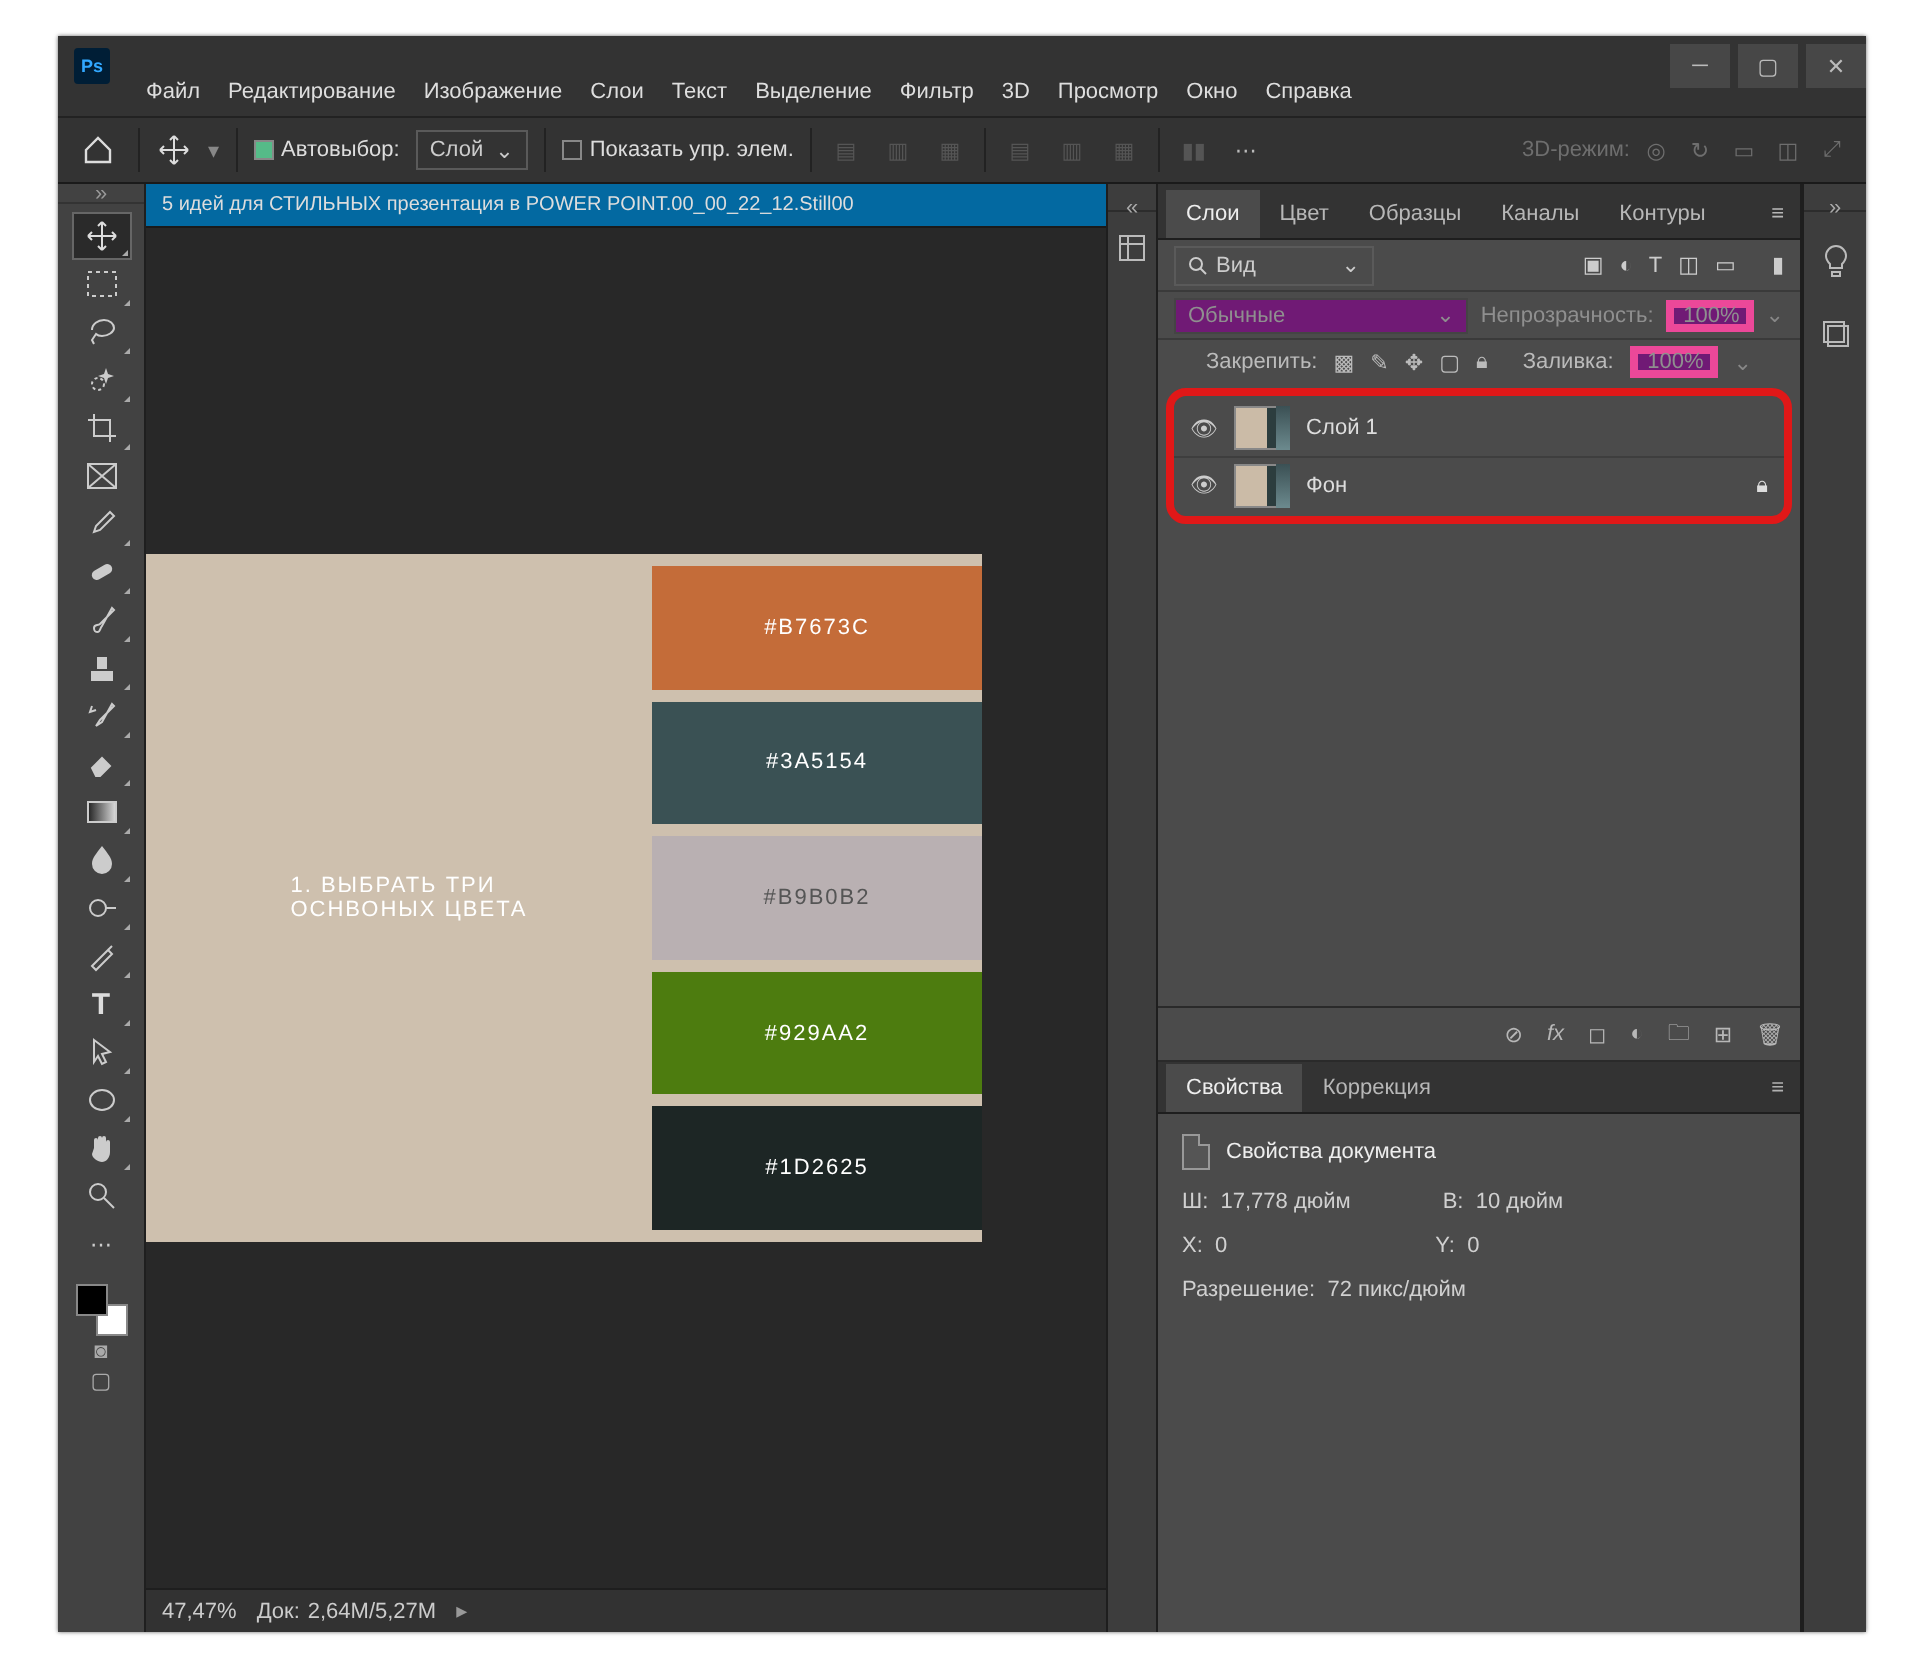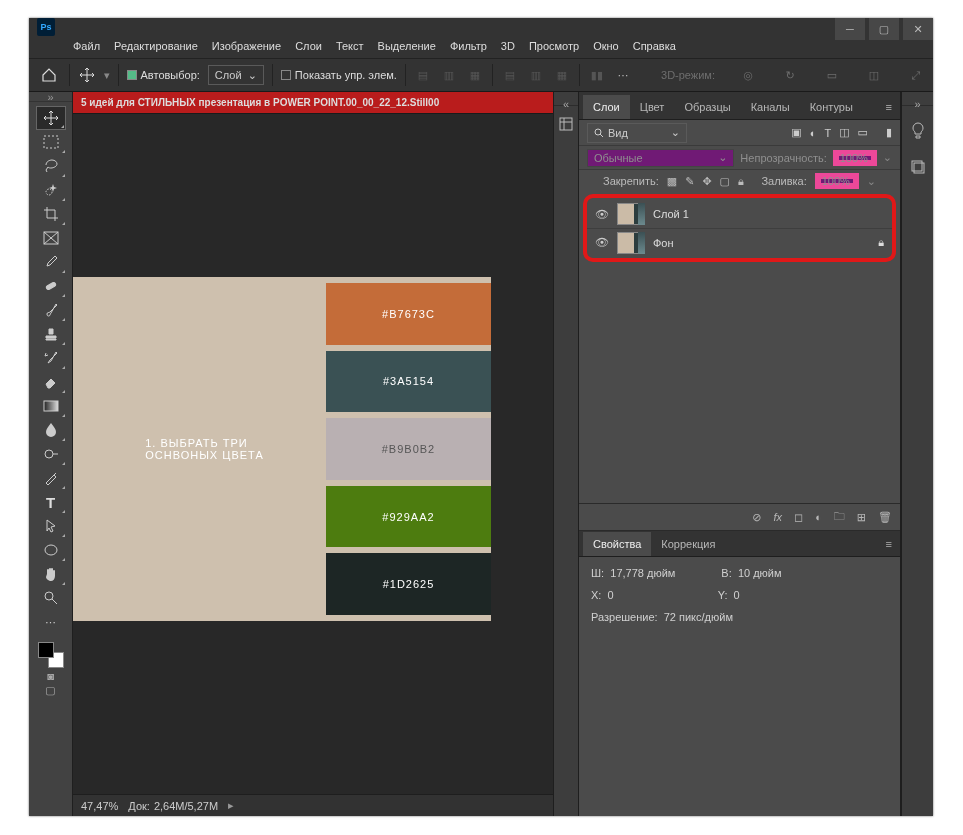--- a/index.html
+++ b/index.html
@@ -1,18 +1,18 @@
 <!DOCTYPE html>
 <html><head>
 <meta charset="utf-8">
 <style>
 * { margin: 0; padding: 0; box-sizing: border-box; font-family: "Segoe UI", Tahoma, sans-serif; font-size: 11px; user-select: none; }
 body { background: #fff; width: 963px; height: 835px; overflow: hidden; }
 .window { position: absolute; left: 29px; top: 18px; width: 904px; height: 798px; background: #333333; box-shadow: 0 0 2px rgba(0,0,0,.6); display: flex; flex-direction: column; }
-.titlebar { height: 30px; background: #333333; display: flex; align-items: flex-start; padding: 0 0 0 8px; }
+.titlebar { height: 30px; background: #333333; display: flex; align-items: center; padding: 0 0 0 8px; }
 .logo { width: 18px; height: 18px; background: #001e36; color: #31a8ff; display: flex; align-items: center; justify-content: center; font-weight: bold; font-size: 9px; border-radius: 2px; }
 .titlebar-fill { flex: 1; }
 .title-btn { width: 30px; height: 22px; background: #474747; color: #bbb; display: flex; align-items: center; justify-content: center; margin-left: 4px; }
 .menubar { height: 18px; display: flex; align-items: center; padding: 0 6px 6px 44px; gap: 14px; color: #dedede; margin-top: -8px; }
 .menubar span { cursor: default; }
 .optbar { height: 34px; background: #333333; border-top: 1px solid #222; border-bottom: 1px solid #1a1a1a; display: flex; align-items: center; padding: 0 8px; gap: 8px; color: #ddd; position: relative; }
 .home-icn { width: 24px; height: 24px; display:flex; align-items:center; justify-content:center; background:#333; }
 .vsep { width: 1px; height: 22px; background: #222; }
 .optbar .chk { display:flex; align-items:center; gap:4px; }
 .chkbox { width:10px; height:10px; border:1px solid #888; background:#5b8; display:inline-block; }
@@ -28,21 +28,21 @@
 .tb { flex:1; background:#424242; display:flex; flex-direction:column; align-items:center; padding-top:4px; gap:0px; }
 .tool { width:30px; height:24px; display:flex; align-items:center; justify-content:center; color:#ccc; position:relative; }
 .tool.active { background:#2a2a2a; border:1px solid #666; }
 .tool .corner { position:absolute; right:1px; bottom:1px; width:0;height:0;border-left:3px solid transparent; border-bottom:3px solid #aaa; }
 .swatch-fg-bg { width:30px; height:30px; position:relative; margin-top:6px; }
 .swatch-fg-bg .bg { position:absolute; right:2px; bottom:2px; width:16px; height:16px; background:#fff; border:1px solid #888; }
 .swatch-fg-bg .fg { position:absolute; left:2px; top:2px; width:16px; height:16px; background:#000; border:1px solid #888; }
 .mini { width:20px; height:14px; display:flex; justify-content:center; color:#aaa; }
 
 .center { flex:1; display:flex; flex-direction:column; background:#282828; min-width:0; }
-.doc-tab { height:22px; background:#b91c1c; display:flex; align-items:center; padding:4px 8px; color:#ddd; font-weight:bold; font-size:10px; border-bottom:1px solid #1a1a1a;}
+.doc-tab { height:22px; background:#0369a1; display:flex; align-items:center; padding:4px 8px; color:#ddd; font-weight:normal; font-size:10px; border-bottom:1px solid #1a1a1a;}
 .canvas-area { flex:1; background:#282828; position:relative; overflow:hidden; display:flex; justify-content:flex-start; }
 .artboard { position:absolute; left:0px; top:163px; width:418px; height:344px; background:#cec0ae; display:flex; }
 .ab-left { flex:1; display:flex; align-items:center; justify-content:center; color:#fff; padding:10px 0 10px 10px;}
 .ab-left-text { font-size:30px; font-weight:300; line-height:1.1; letter-spacing:1px; font-family: "Segoe UI", Arial, sans-serif; }
 .ab-right { width:165px; display:flex; flex-direction:column; gap:6px; padding:6px 0 6px 0;}
 .sw { flex:1; display:flex; align-items:center; justify-content:center; color:#fff; font-size:11px; letter-spacing:1px; }
 .statusbar { height:22px; background:#323232; border-top:1px solid #1e1e1e; display:flex; align-items:center; color:#ccc; padding:0 8px; gap:10px; }
 .statusbar .arrow { color:#999; }
 
 .right-dock { width:380px; display:flex; background:#333333; }
@@ -51,21 +51,21 @@
 .panels { flex:1; display:flex; flex-direction:column; background:#4b4b4b; border-left:0; border-right:1px solid #1e1e1e;}
 .panel-tabs { height:28px; display:flex; align-items:flex-end; background:#333333; border-bottom:1px solid #1e1e1e; padding-left:4px; gap:0; color:#b7b7b7;}
 .ptab { padding:6px 10px; background:transparent; color:#b7b7b7; }
 .ptab.active { background:#4b4b4b; color:#eee; }
 .panel-menu { margin-left:auto; padding:6px 8px; }
 .layers-opts { height:26px; display:flex; align-items:center; padding:0 8px; gap:8px; color:#ccc; border-bottom:1px solid #3a3a3a;}
 .search-dd { height:20px; border:1px solid #5a5a5a; background:#4b4b4b; display:flex; align-items:center; padding:0 6px; gap:4px; width:100px; color:#ccc;}
 .filt-icons { margin-left:auto; display:flex; gap:8px; align-items:center; color:#ccc;}
 .blend-row { height:24px; display:flex; align-items:center; padding:0 8px; gap:6px; color:#8f8f8f; border-bottom:1px solid #3a3a3a;}
 .blend-dd { height:18px; border:1px solid #444; background:#701a75; padding:0 6px; flex:1; display:flex; align-items:center; color:#8f8f8f;}
-.op-field { width:44px; height:16px; border:6px solid #ec4899; background:#701a75; display:flex; align-items:center; justify-content:flex-end; padding:0 3px; color:#8f8f8f;}
+.op-field { width:44px; height:16px; border:4px solid #ec4899; background:#701a75; display:flex; align-items:center; justify-content:flex-end; padding:0 3px; color:#8f8f8f;}
 .lock-row { height:22px; display:flex; align-items:center; padding:0 24px; gap:8px; color:#bbb; font-size:10px;}
 .highlight-box { border:4px solid #e01818; border-radius:10px; margin:2px 4px 2px 4px; padding:2px 0; }
 .layer { height:28px; display:flex; align-items:center; padding:0 8px; gap:8px; color:#ddd; }
 .layer + .layer { border-top:1px solid #3e3e3e; }
 .eye { width:14px; text-align:center; color:#ccc; }
 .thumb { width:28px; height:22px; background:linear-gradient(90deg,#cbbba7 60%, #2c3d3e 60%); border:1px solid #888; position:relative;}
 .thumb::after { content:""; position:absolute; right:-1px; top:-1px; bottom:-1px; width:7px; background:linear-gradient(#3b5054,#6c8a8e);}
 .pg-icn { width:14px; height:18px; border:1px solid #999; background:#555; position:relative; }
 .pg-icn::before { content:""; position:absolute; right:-1px; top:-1px; width:5px; height:5px; background:#4b4b4b; border-left:1px solid #999; border-bottom:1px solid #999;}
 .layers-fill { flex:1; background:#4b4b4b; }
@@ -73,21 +73,21 @@
 
 .props-tabs { height:26px; display:flex; align-items:flex-end; background:#333333; border-bottom:1px solid #1e1e1e; padding-left:4px; color:#b0b0b0;}
 .props-body { flex:1; background:#4b4b4b; padding:10px 12px; color:#ddd; display:flex; flex-direction:column; gap:10px;}
 .props-header { display:flex; align-items:center; gap:8px; color:#eee;}
 .prop-row { display:flex; gap:46px; color:#d0d0d0;}
 
 .rd-right { width:32px; background:#3d3d3d; border-left:1px solid #1e1e1e; display:flex; flex-direction:column; align-items:center; padding-top:6px; gap:14px; color:#aaa;}
 .rd-right .ic { width:22px; height:22px; display:flex; align-items:center; justify-content:center;}
 svg { display:block; }
 
-.right-opts { margin-left:auto; display:flex; align-items:center; gap:24px; color:#6e6e6e;}
+.right-opts { margin-left:auto; display:flex; align-items:center; gap:4px; color:#6e6e6e;}
 .right-opts .tiny-icn { color:#6e6e6e; }
 </style>
 </head>
 <body>
 
 <div class="window">
 
   <div class="titlebar">
     <div class="logo">Ps</div>
     <div class="titlebar-fill"></div>
@@ -419,20 +419,24 @@
           <span>⊞</span>
           <span>🗑︎</span>
         </div>
 
         <div class="props-tabs">
           <div class="ptab active">Свойства</div>
           <div class="ptab">Коррекция</div>
           <div class="panel-menu">≡</div>
         </div>
         <div class="props-body">
+          <div class="props-header">
+            <span class="pg-icn"></span>
+            <span>Свойства документа</span>
+          </div>
           <div class="prop-row">
             <span><span>Ш:</span>&nbsp;&nbsp;<span>17,778 дюйм</span></span>
             <span><span>В:</span>&nbsp;&nbsp;<span>10 дюйм</span></span>
           </div>
           <div class="prop-row">
             <span><span>X:</span>&nbsp;&nbsp;<span>0</span></span>
             <span style="margin-left:58px"><span>Y:</span>&nbsp;&nbsp;<span>0</span></span>
           </div>
           <div class="prop-row">
             <span><span>Разрешение:</span>&nbsp;&nbsp;<span>72 пикс/дюйм</span></span>

